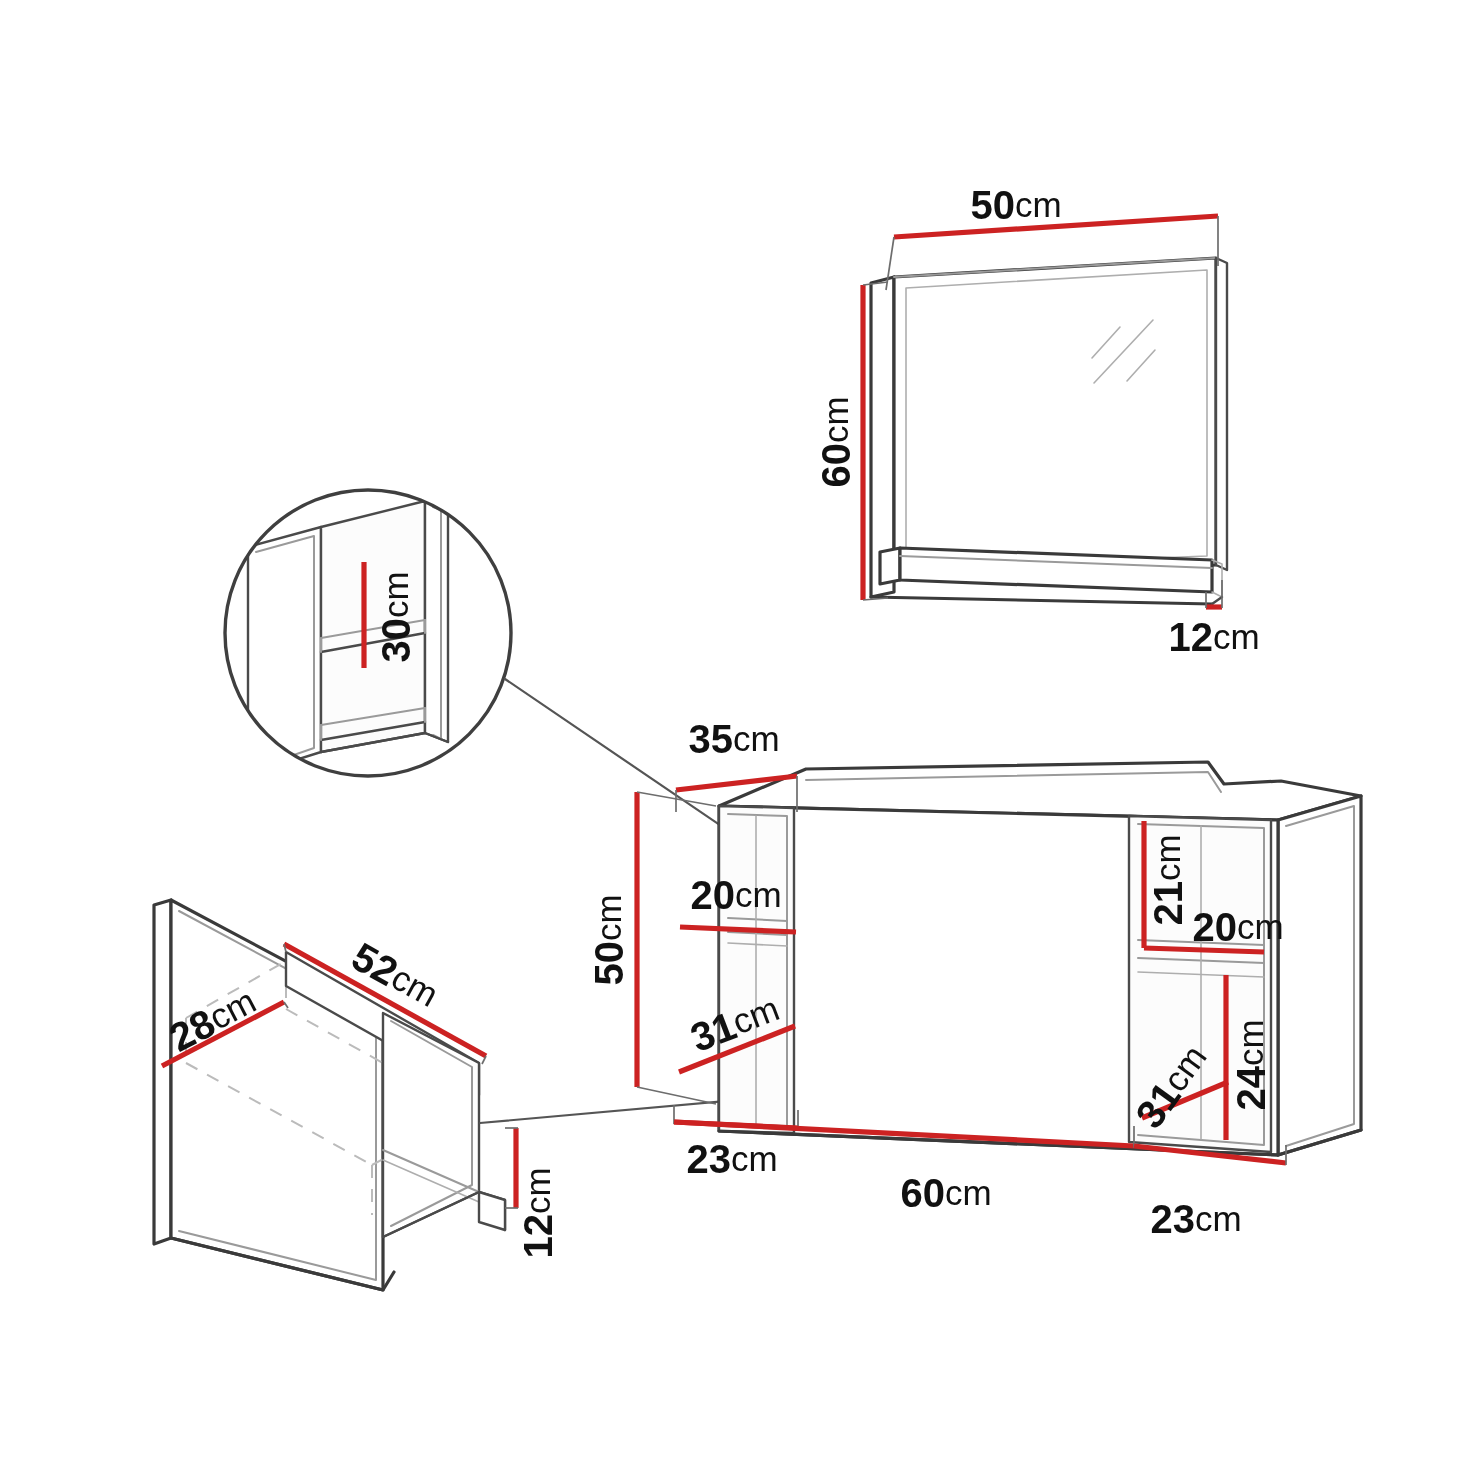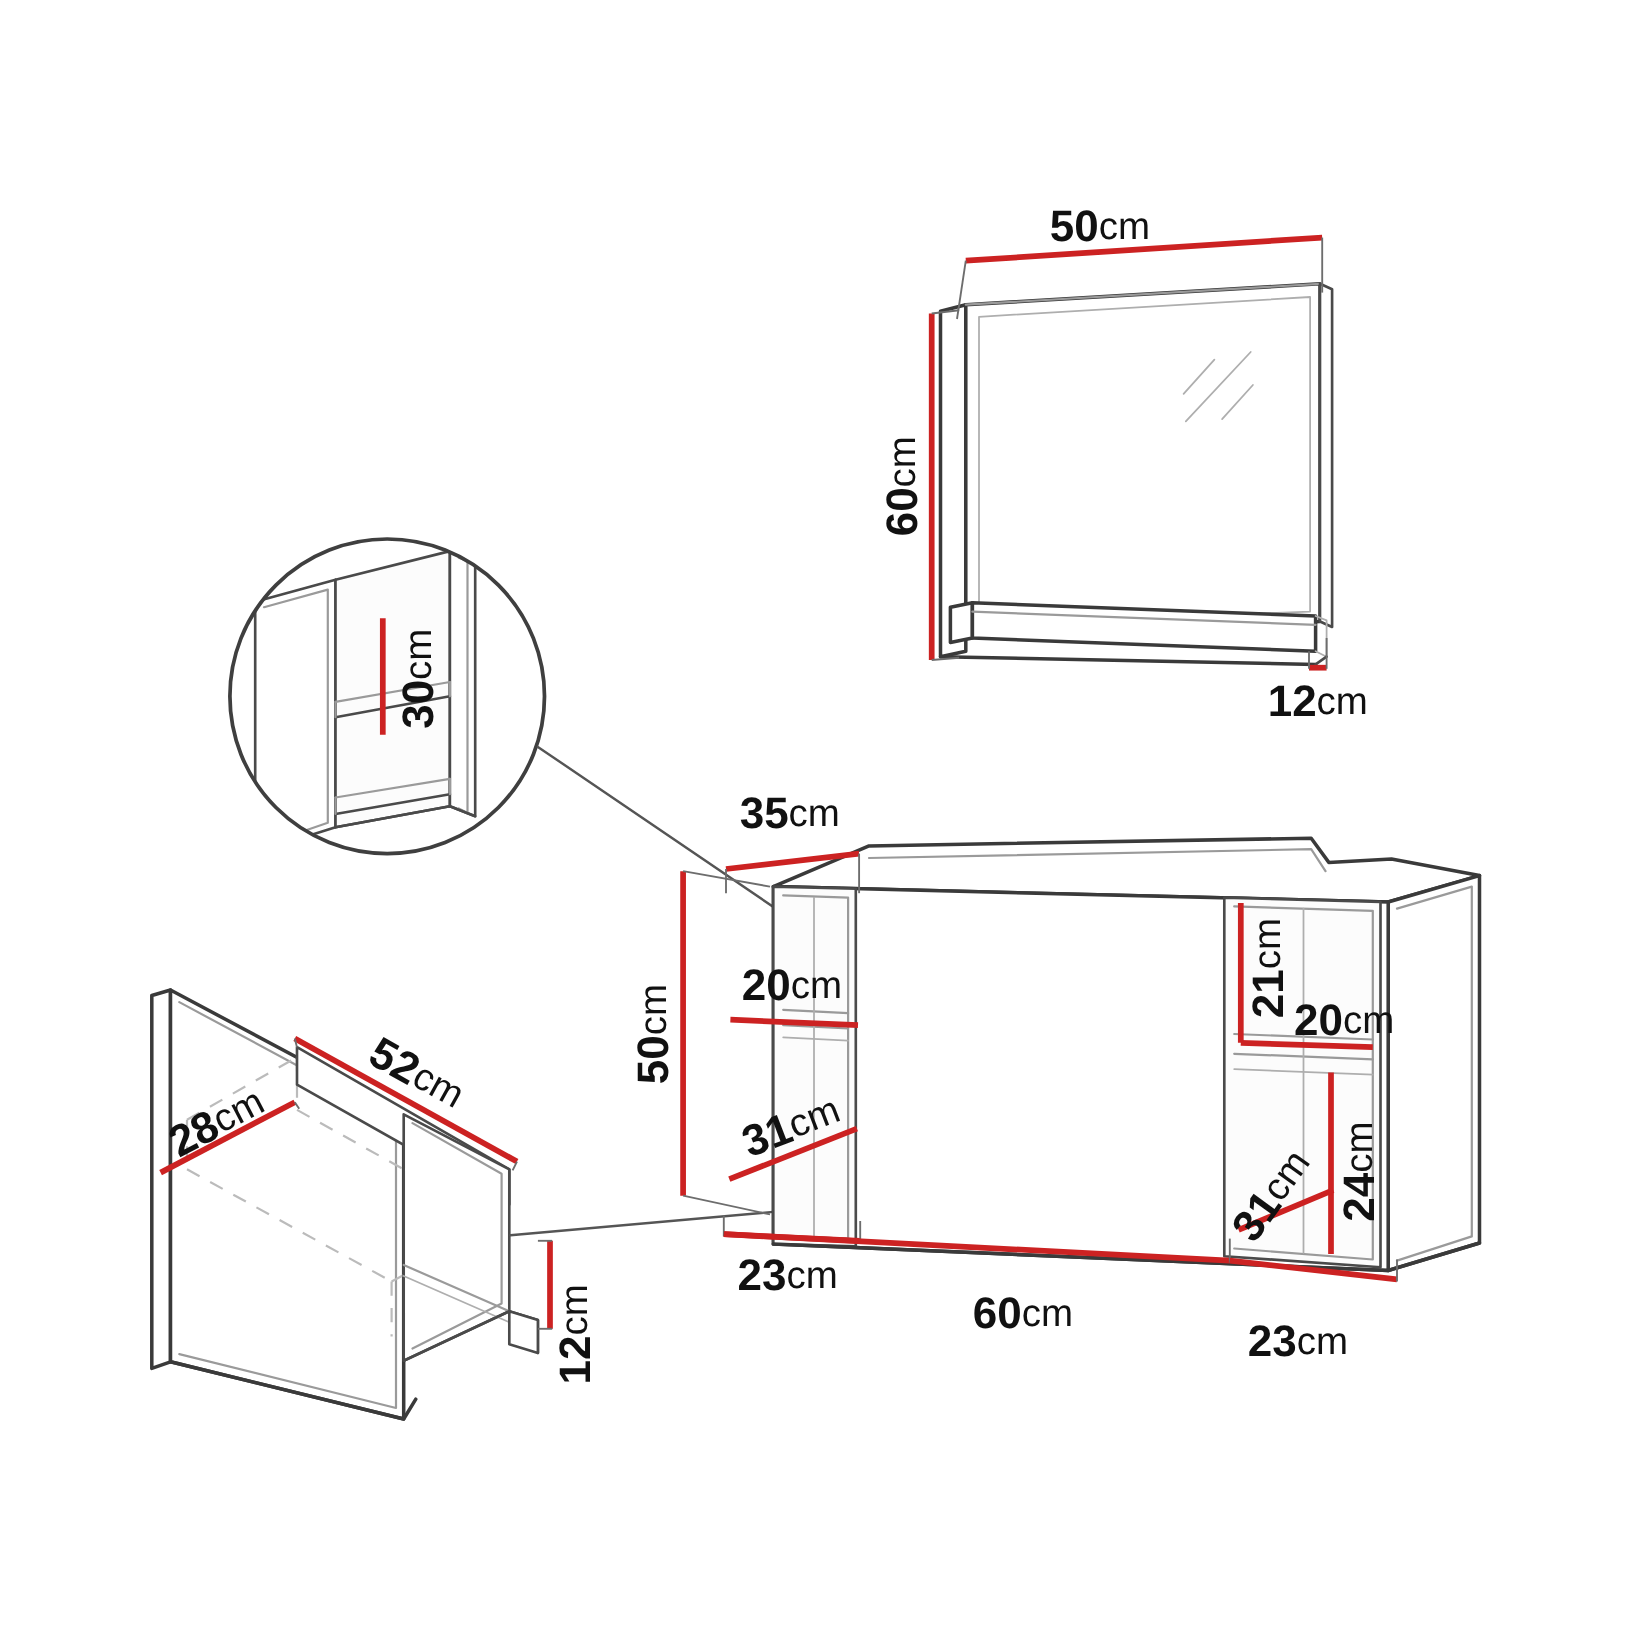--- a/index.html
+++ b/index.html
@@ -12,20 +12,21 @@
     height: 1481px;
     font-family: "Liberation Sans", sans-serif;
     overflow: hidden;
     position: relative;
   }
   #sheet {
     position: absolute;
     left: 0; top: 0;
     width: 1295px;
     height: 1481px;
+    padding-left: 16px;
   }
   svg.diagram {
     display: block;
     width: 1480px;
     height: 1481px;
   }
   .dim-label {
     font-family: "Liberation Sans", sans-serif;
     fill: #111111;
     dominant-baseline: middle;

